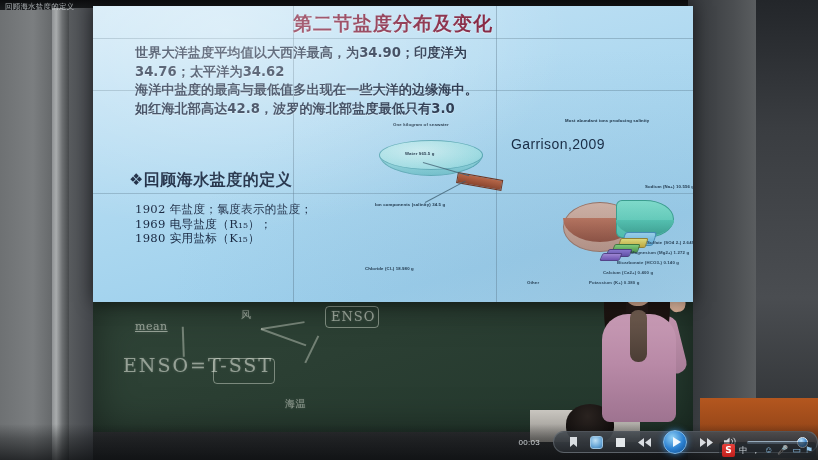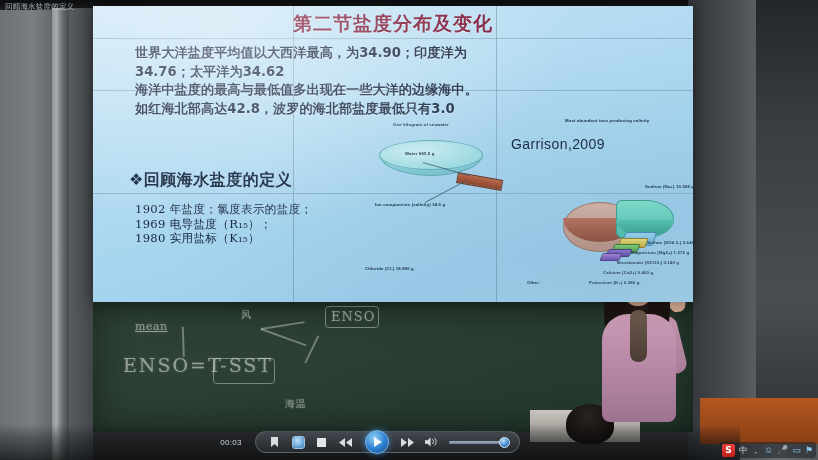--- a/index.html
+++ b/index.html
@@ -238,23 +238,23 @@
     position: absolute; left: 5px; top: 2px;
     color: rgba(205,210,214,.82);
     font-family: "DejaVu Sans", sans-serif;
     font-size: 7.5px;
     letter-spacing: .2px;
     white-space: nowrap;
   }
 
   
   .player-bar {
-    position: absolute; left: 0; bottom: 0; width: 740px; height: 36px;
+    position: absolute; left: 0; bottom: 0; width: 818px; height: 36px;
     background: linear-gradient(180deg, rgba(10,12,14,.0) 0%, rgba(10,12,14,.35) 40%, rgba(8,10,12,.72) 100%);
-    display: flex; align-items: center; justify-content: center;
+    display: flex; align-items: center; justify-content: flex-end;
   }
   .ctl-cluster { display: flex; align-items: center; gap: 7px; }
   .timecode {
     color: #cfd4d8; font-family: "Liberation Sans", sans-serif;
     font-size: 8px; letter-spacing: .3px; margin-right: 6px;
   }
   .ctl-pill {
     display: flex; align-items: center; gap: 10px;
     background: linear-gradient(180deg, rgba(72,78,84,.88), rgba(38,42,47,.92));
     border: 1px solid rgba(120,128,136,.5);

